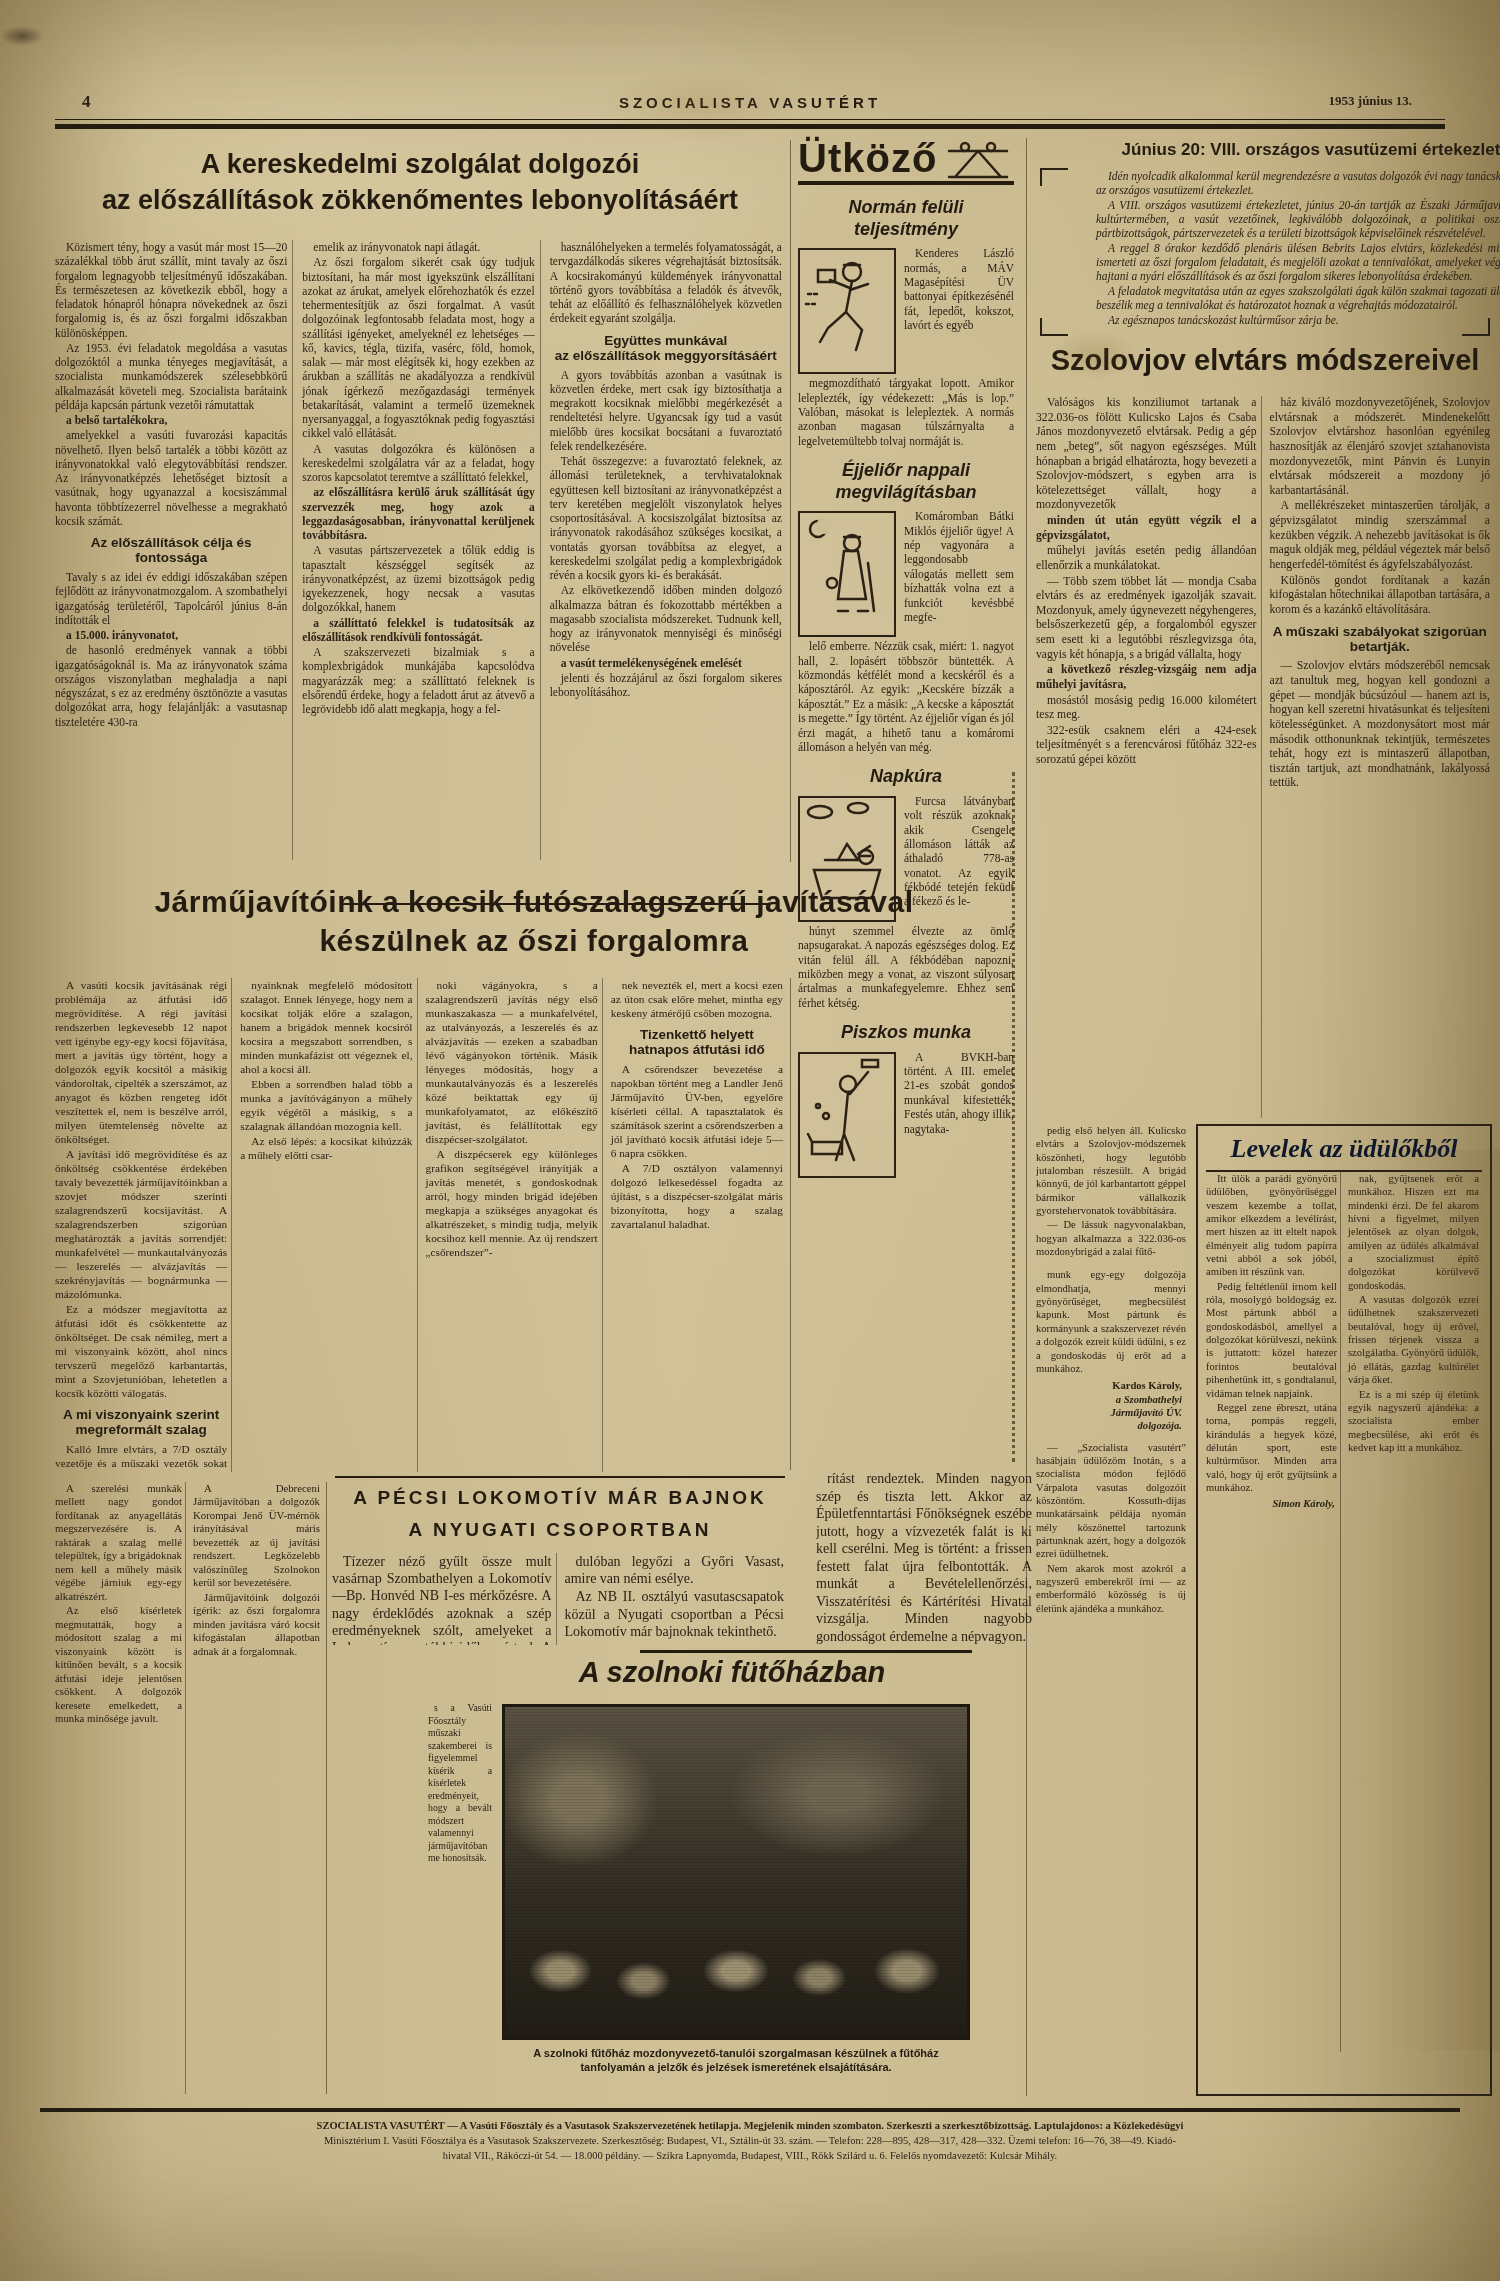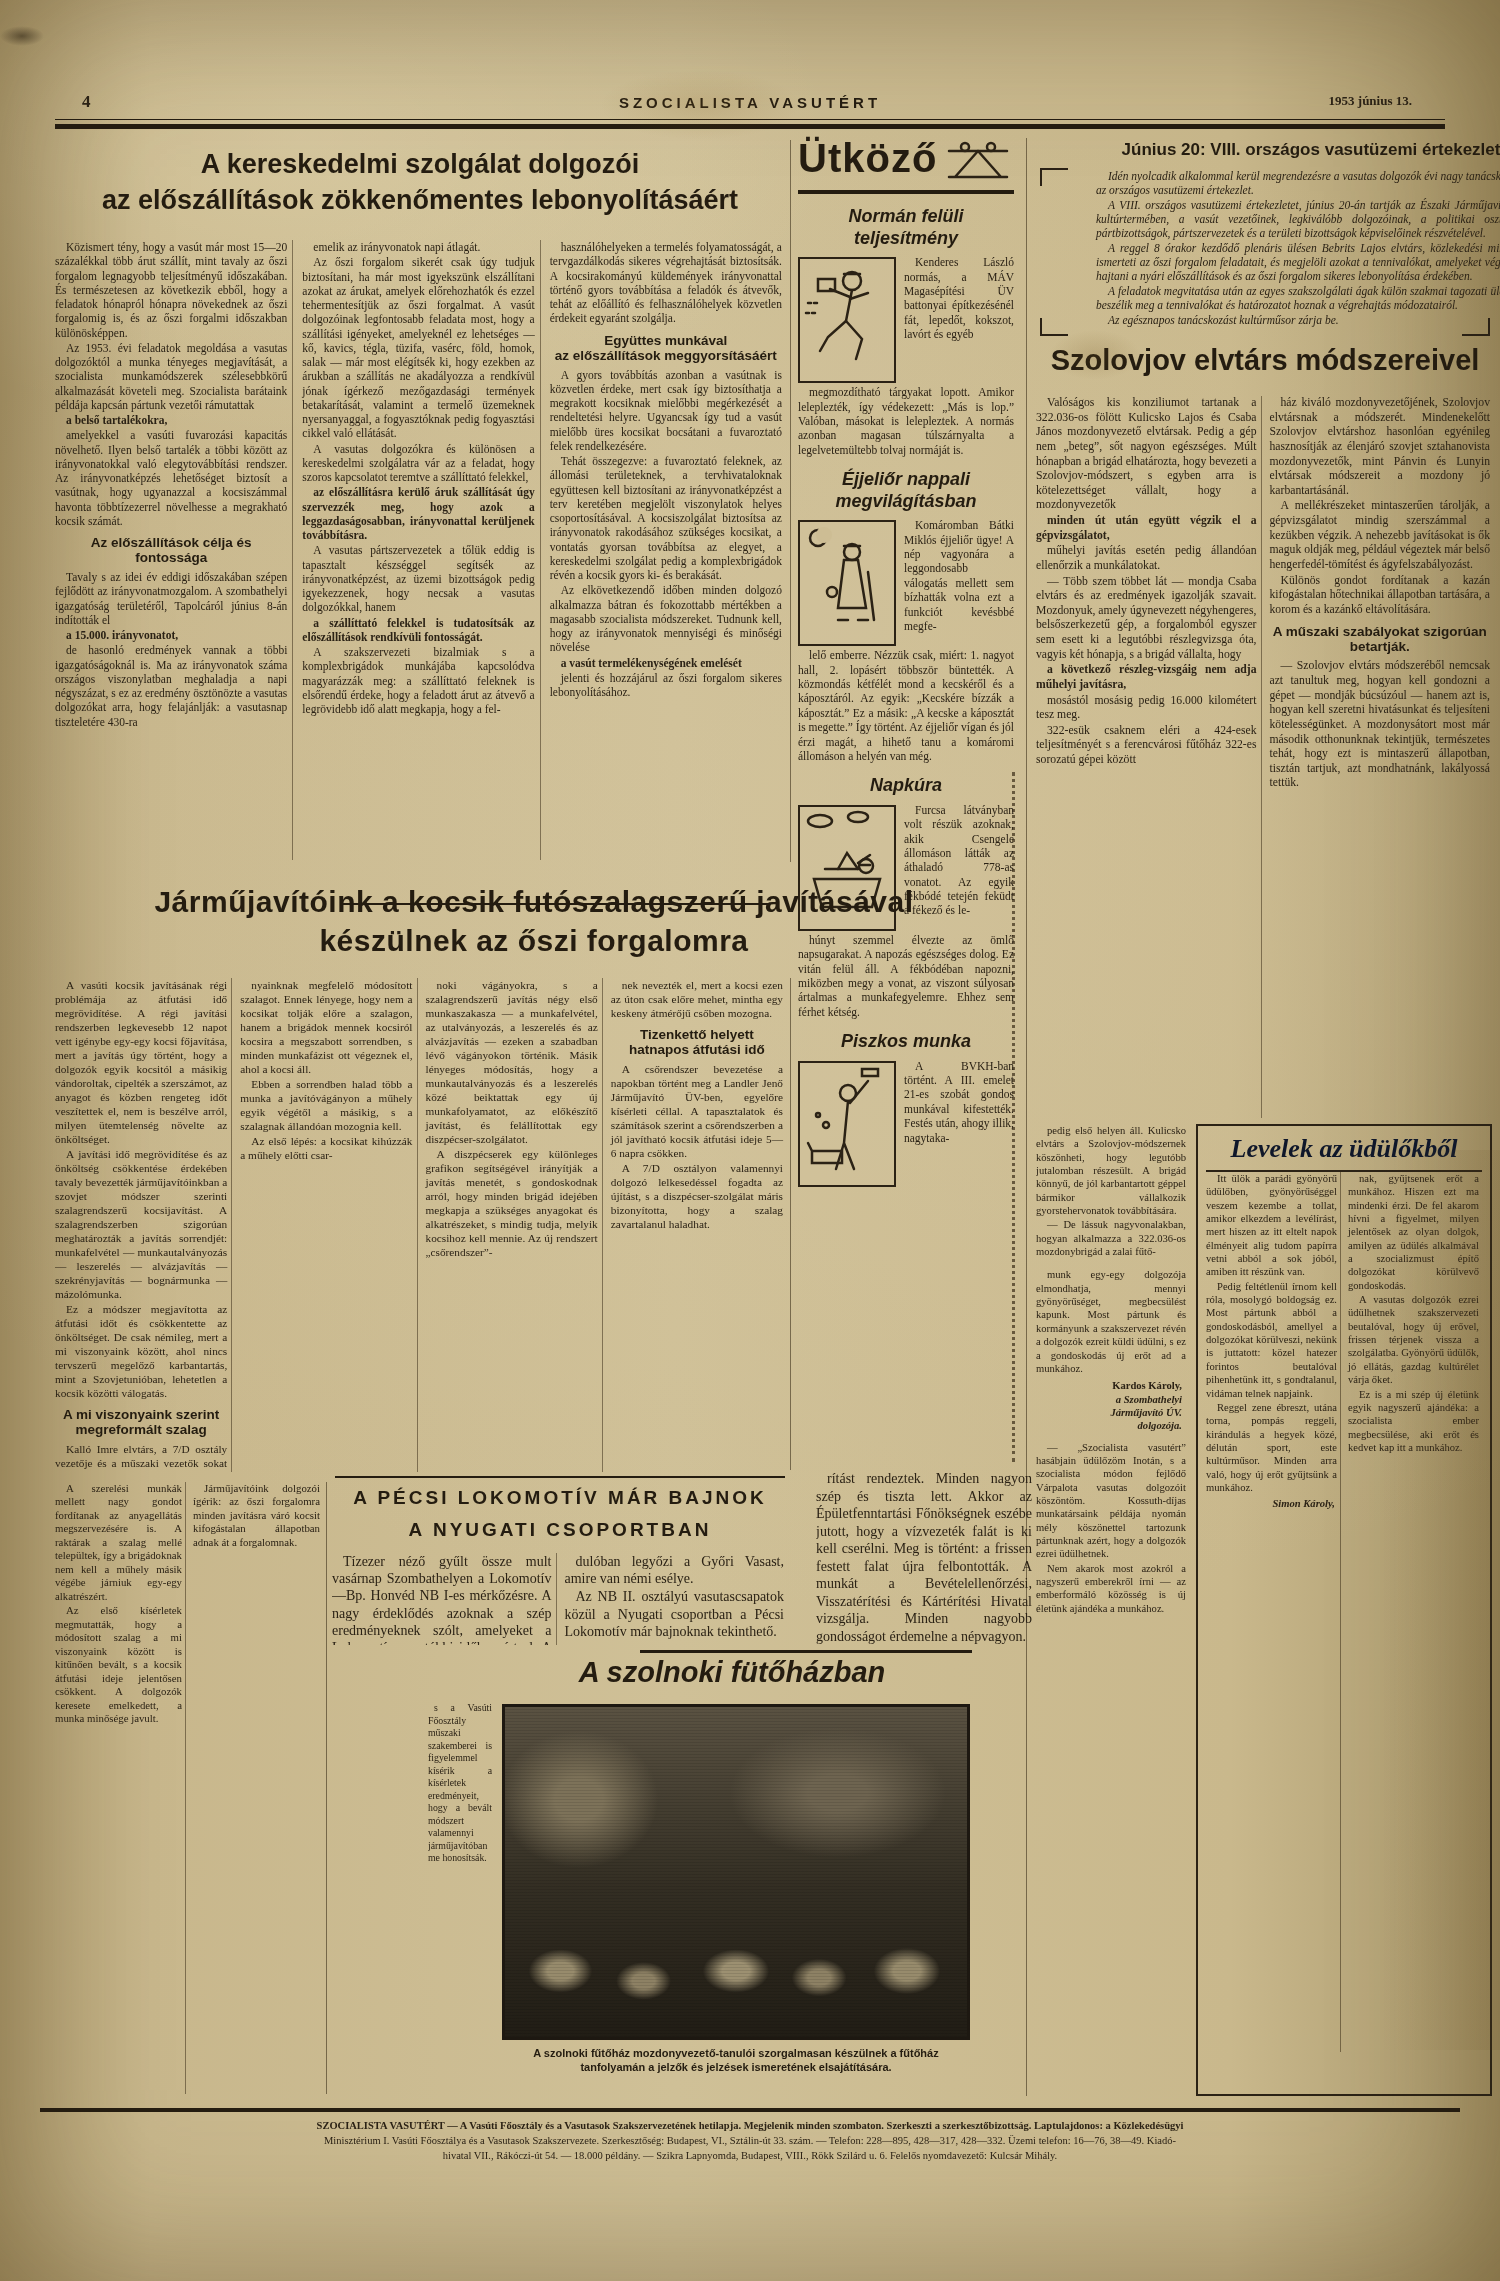--- a/index.html
+++ b/index.html
@@ -30,21 +30,21 @@
   .col{overflow:hidden;}
   .col + .col{border-left:1px solid rgba(48,34,14,.5);}
   
   #lead-title{left:55px;top:146px;width:730px;text-align:center;color:#241c10;
     font:bold 27px "Liberation Sans",sans-serif;line-height:1.35;}
   #lead-cols{left:55px;top:240px;width:732px;height:620px;font-size:11.5px;line-height:1.24;}
   #lead-cols .col{width:233px;padding-right:5px;}
   #lead-cols .col + .col{padding-left:9px;}
   
   #utkozo{left:798px;top:136px;width:216px;height:1328px;overflow:hidden;font-size:11.5px;line-height:1.25;}
-  #utkozo-logo{display:flex;align-items:flex-end;gap:8px;border-bottom:4px solid #241c10;padding-bottom:9px;margin-bottom:8px;}
+  #utkozo-logo{display:flex;align-items:flex-end;gap:8px;border-bottom:4px solid #241c10;padding-bottom:0;margin-bottom:8px;}
   #utkozo-logo .word{font:bold 40px "Liberation Sans",sans-serif;letter-spacing:1px;color:#241c10;}
   .uk-title{font:bold italic 18px "Liberation Sans",sans-serif;text-align:center;margin:12px 0 6px;color:#241c10;line-height:1.2;}
   .uk-fig{float:left;width:94px;height:122px;border:2px solid #2b2215;margin:2px 8px 2px 0;background:rgba(210,196,158,.35);}
   .uk-row{overflow:hidden;}
   #utkozo-cont{left:816px;top:1470px;width:216px;height:188px;overflow:hidden;font-size:14px;line-height:1.25;}
   .dotline{position:absolute;width:0;border-left:3px dotted rgba(48,34,14,.65);}
   
   #june{left:1082px;top:138px;width:458px;height:198px;overflow:hidden;}
   #june-title{font:bold 17px "Liberation Sans",sans-serif;text-align:center;color:#241c10;border-bottom:1px solid rgba(48,34,14,.0);padding:2px 0 6px;}
   #june-body{font-style:italic;font-size:11.5px;line-height:1.22;padding:2px 10px 0 14px;}
@@ -409,20 +409,21 @@
   </div>
   <div class="abs cols" id="ws-lower">
     <div class="col just">
       <div>
           <p>A szerelési munkák mellett nagy gondot fordítanak az anyagellátás megszervezésére is. A raktárak a szalag mellé települtek, így a brigádoknak nem kell a műhely másik végébe járniuk egy-egy alkatrészért.</p>
           <p>Az első kísérletek megmutatták, hogy a módosított szalag a mi viszonyaink között is kitűnően bevált, s a kocsik átfutási ideje jelentősen csökkent. A dolgozók keresete emelkedett, a munka minősége javult.</p>
         </div>
     </div>
     <div class="col just">
       <div>
+          <p>A Debreceni Járműjavítóban a dolgozók Korompai Jenő ÜV-mérnök irányításával máris bevezették az új javítási rendszert. Legközelebb valószínűleg Szolnokon kerül sor bevezetésére.</p>
           <p>Járműjavítóink dolgozói ígérik: az őszi forgalomra minden javításra váró kocsit kifogástalan állapotban adnak át a forgalomnak.</p>
         </div>
     </div>
   </div>
   <div class="abs just" id="ws-sliver">
       <p>s a Vasúti Főosztály műszaki szakemberei is figyelemmel kísérik a kísérletek eredményeit, hogy a bevált módszert valamennyi járműjavítóban me honosítsák.</p>
     </div>
 </section>
 
 <div class="hline" style="left:335px;top:1476px;width:450px;height:2px;"></div>

